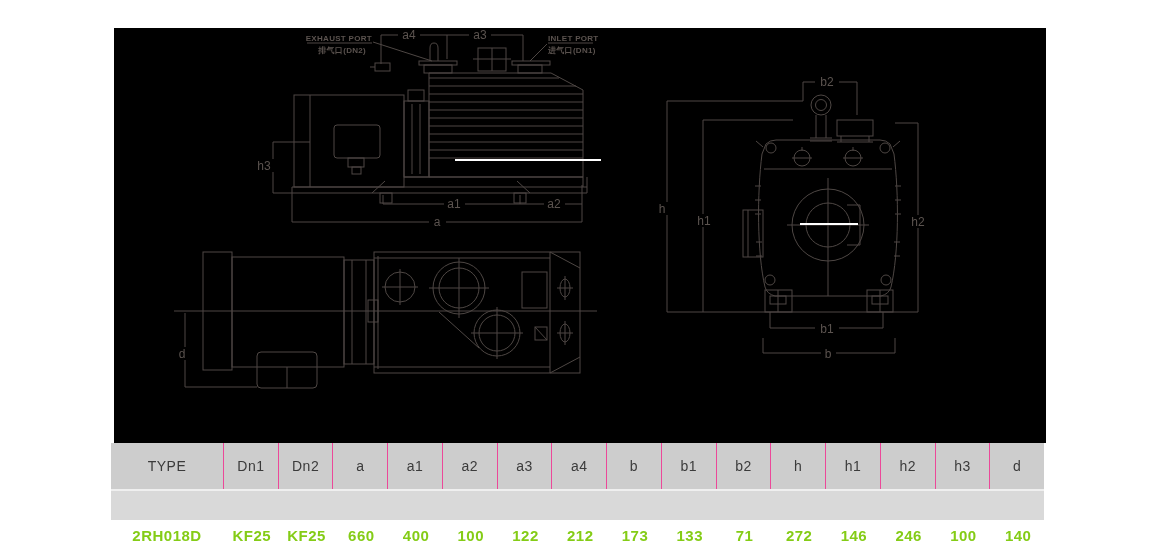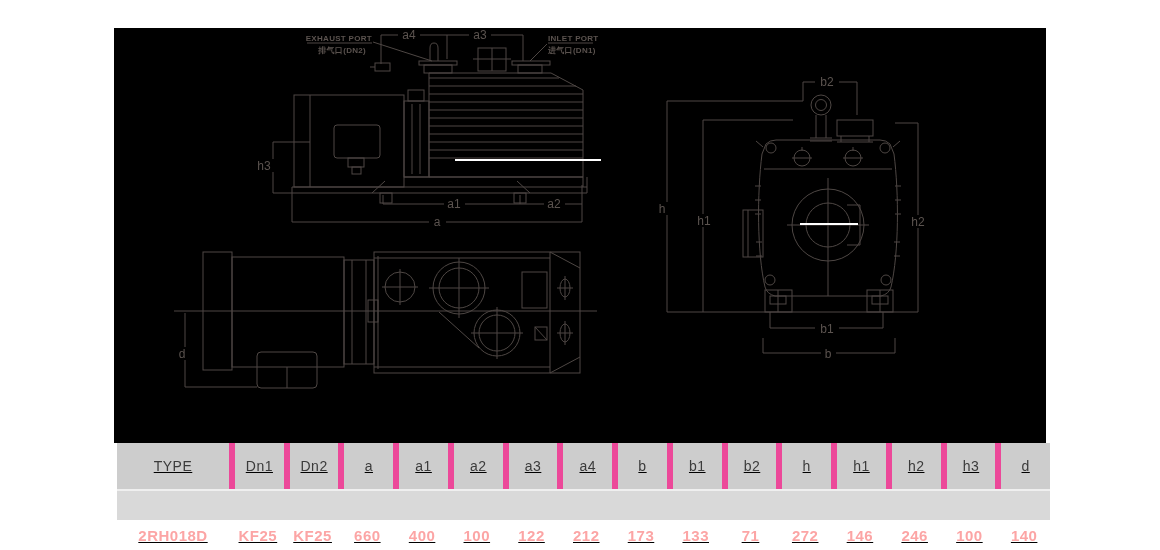--- a/index.html
+++ b/index.html
@@ -2,28 +2,28 @@
 <html><head>
 <meta charset="utf-8">
 <style>
   html,body{margin:0;padding:0;background:#ffffff;}
   .stage{position:relative;width:1160px;height:550px;background:#ffffff;overflow:hidden;
          font-family:"Liberation Sans",sans-serif;}
   .canvas{position:absolute;left:114px;top:28px;width:932px;height:415px;background:#000000;}
   .canvas svg{display:block;}
 
   
-  .spec-table{position:absolute;left:117px;top:443px;width:933px;text-decoration:underline;}
+  .spec-table{position:absolute;left:111px;top:443px;width:933px;}
   .header-row{display:flex;height:46px;background:#cdcdcd;}
   .hcell{display:flex;align-items:center;justify-content:center;box-sizing:border-box;
-         font-size:14px;color:#3b3b3b;letter-spacing:0.5px;border-left:6px solid #ec4899;}
+         font-size:14px;color:#3b3b3b;letter-spacing:0.5px;border-left:1px solid #ec4899;}
   .row-sep{height:2px;background:#efefef;}
   .value-row{display:flex;height:29px;background:#d9d9d9;}
   .vcell{display:flex;align-items:center;justify-content:center;box-sizing:border-box;
-         background:#070707;color:#fca5a5;font-size:15px;font-weight:bold;letter-spacing:0.5px;
+         background:#070707;color:#84cc16;font-size:15px;font-weight:bold;letter-spacing:0.5px;
          border-left:3px solid #d9d9d9;margin-top:44px;}
   .c0{width:112px;flex:none;}
   .cn{flex:1 1 0;}
   .no-bl{border-left:none !important;}
 
   
   .ln{stroke:#4e4744;stroke-width:1;fill:none;}
   .hl{stroke:#ffffff;stroke-width:2;fill:none;}
   .lblbg{fill:#000000;stroke:none;}
   text.dim{fill:#5b534f;font-size:12px;font-family:"Liberation Sans",sans-serif;}

